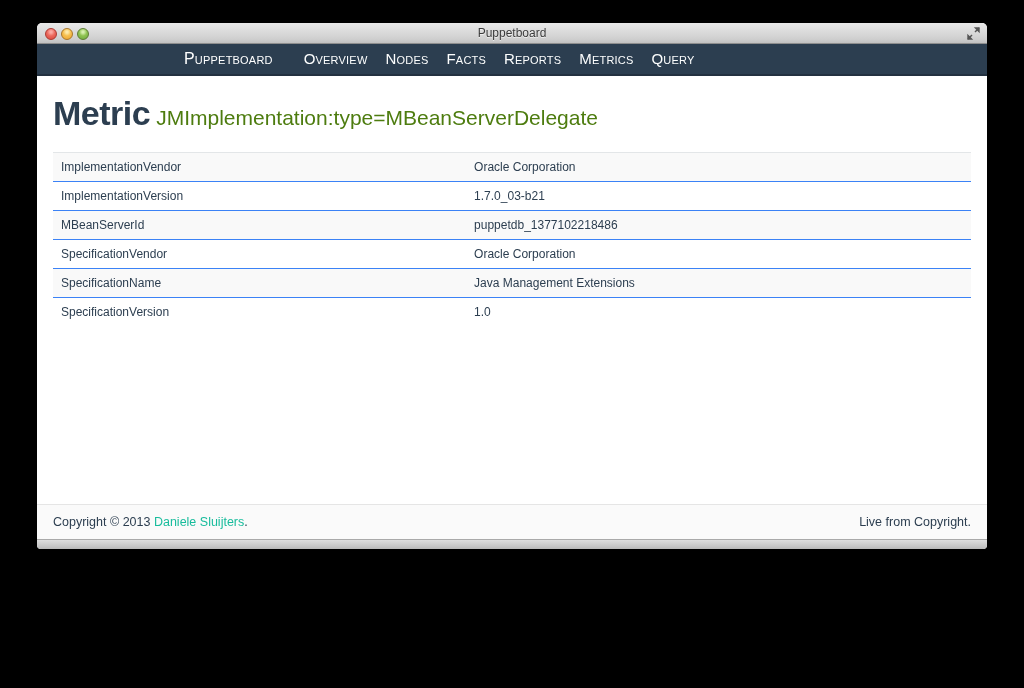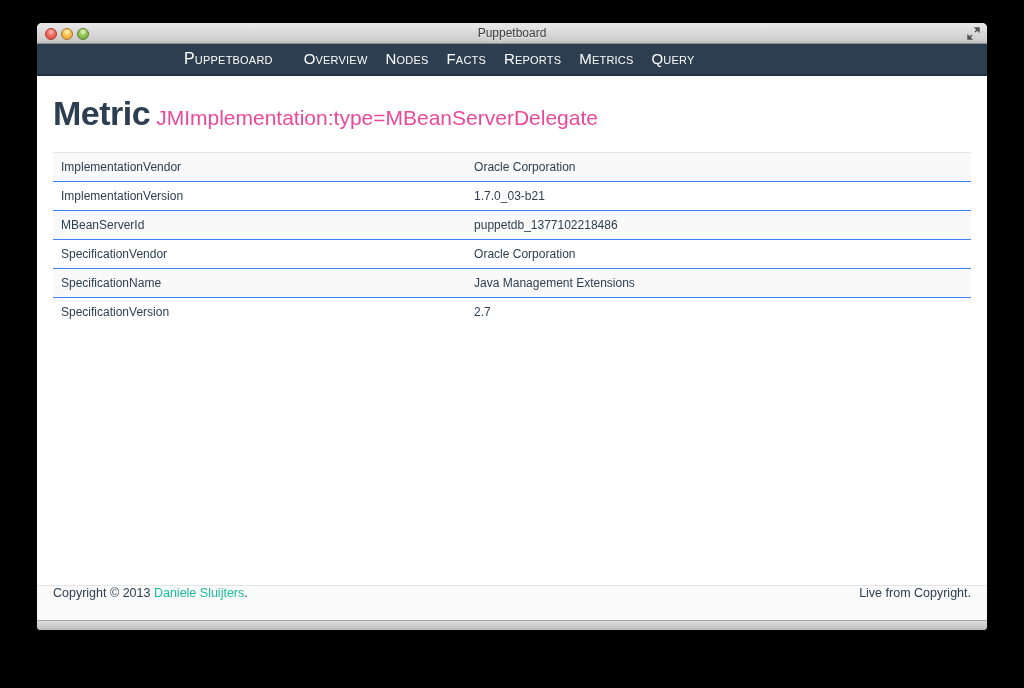--- a/index.html
+++ b/index.html
@@ -8,21 +8,21 @@
     background: #000;
     font-family: "Liberation Sans", sans-serif;
     position: relative;
     overflow: hidden;
   }
 
   
   .window {
     position: absolute;
     left: 37px; top: 23px;
-    width: 950px; height: 607px;
+    width: 950px; height: 526px;
     border-radius: 5px 5px 4px 4px;
     box-shadow: 0 15px 40px rgba(0,0,0,0.85), 0 2px 10px rgba(0,0,0,0.6);
     display: flex;
     flex-direction: column;
     background: #fff;
   }
 
   
   .titlebar {
     height: 21px;
@@ -110,21 +110,21 @@
   }
   .page-title {
     font-size: 34px;
     font-weight: 700;
     color: #2c3e50;
     letter-spacing: -0.5px;
   }
   .page-subtitle {
     font-size: 21px;
     font-weight: 400;
-    color: #ec4899;
+    color: #4d7c0f;
     margin-left: 6px;
   }
   table.metric-table {
     width: 100%;
     border-collapse: collapse;
     border-top: 1px solid #e3e6e8;
   }
   table.metric-table td {
     font-size: 12px;
     color: #2c3e50;
@@ -135,20 +135,21 @@
   table.metric-table tr:nth-child(odd) { background: #f9f9f9; }
   td.key-cell { width: 45%; }
   td.value-cell { width: 55%; }
 
   
   .footer {
     flex: 0 0 35px;
     background: #fafafa;
     border-top: 1px solid #e5e5e5;
     display: flex;
+    align-items: center;
     justify-content: space-between;
     padding: 0 16px;
     font-size: 12.5px;
     color: #2c3e50;
   }
   .footer a {
     color: #18bc9c;
     text-decoration: none;
   }
 
@@ -218,21 +219,21 @@
         <tr>
           <td class="key-cell">SpecificationVendor</td>
           <td class="value-cell">Oracle Corporation</td>
         </tr>
         <tr>
           <td class="key-cell">SpecificationName</td>
           <td class="value-cell">Java Management Extensions</td>
         </tr>
         <tr>
           <td class="key-cell">SpecificationVersion</td>
-          <td class="value-cell">2.7</td>
+          <td class="value-cell">1.0</td>
         </tr>
       </tbody>
     </table>
   </div>
 
   <div class="footer">
     <span><span>Copyright © 2013 </span><a href="#">Daniele Sluijters</a><span>.</span></span>
     <span>Live from Copyright.</span>
   </div>
 

